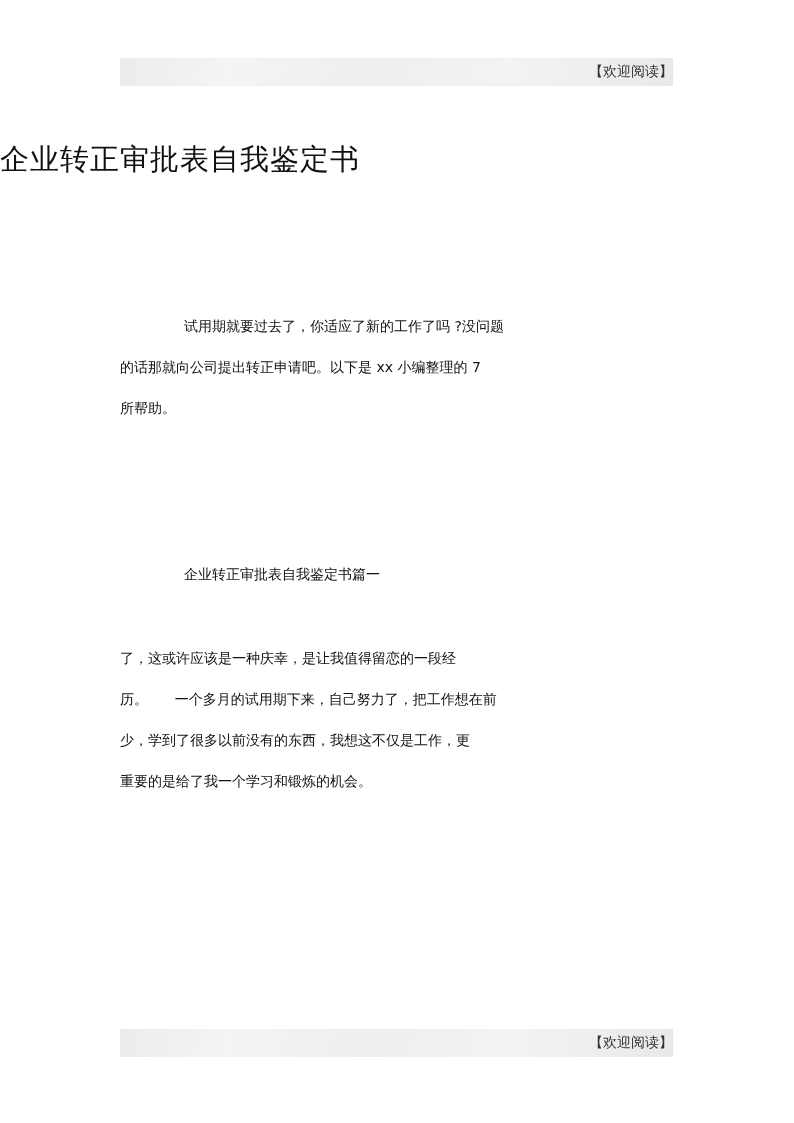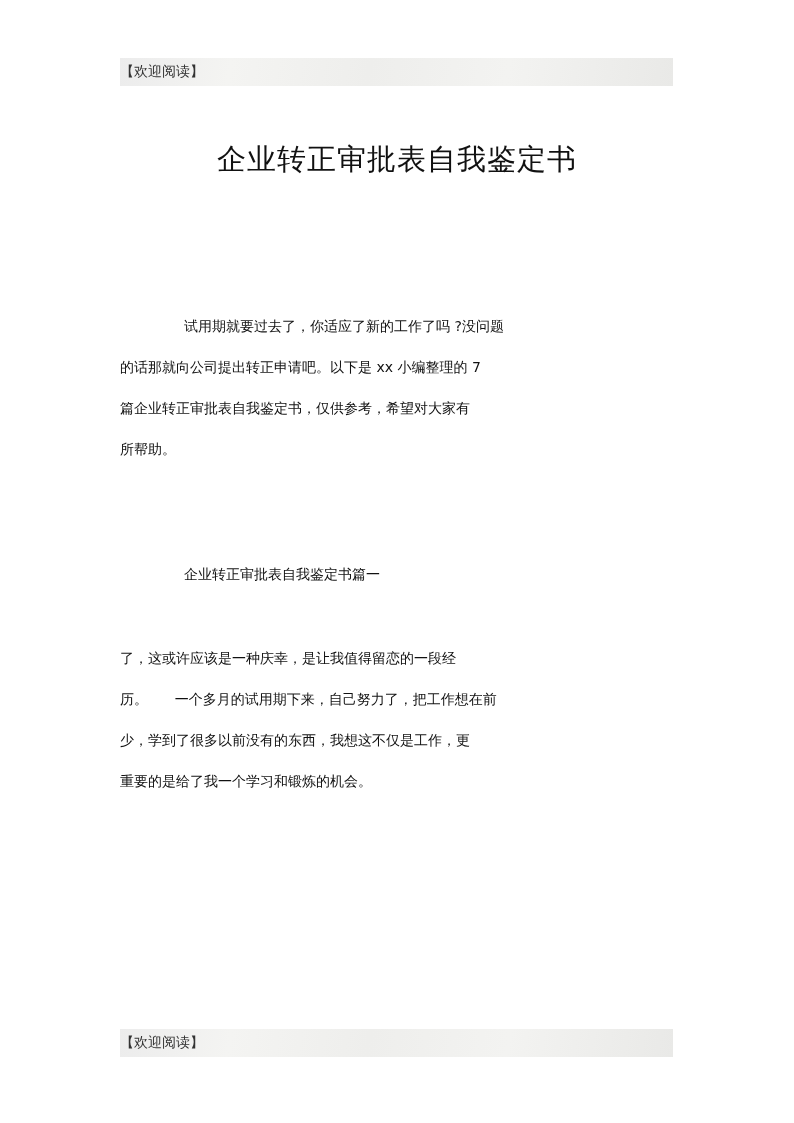--- a/index.html
+++ b/index.html
@@ -1,44 +1,43 @@
 <!DOCTYPE html>
 <html><head>
 <meta charset="utf-8">
 <style>
   html, body { margin:0; padding:0; background:#ffffff; }
   body { width:794px; height:1123px; position:relative; overflow:hidden;
          font-family: "DejaVu Serif", "Liberation Serif", serif; color:#111; }
   .banner { position:absolute; left:120px; width:553px; height:28px;
             background: linear-gradient(100deg,#ececec 0%,#f4f4f2 20%,#eeeeec 45%,#f3f3f1 70%,#e9e9e7 100%);
-            display:flex; align-items:center; justify-content:flex-start;
+            display:flex; align-items:center; justify-content:flex-end;
             font-size:14px; color:#333; }
   .banner.top { top:58px; }
   .banner.bottom { top:1029px; }
-  .title { position:absolute; top:140px; left:0; width:794px; text-align:center;
+  .title { position:absolute; top:140px; left:0; width:794px; 
            font-size:29px; letter-spacing:1px; color:#111; }
   .para { position:absolute; left:120px; width:560px; font-size:14px; line-height:41px;
           font-family: "DejaVu Sans", "Liberation Sans", sans-serif; color:#111;
           text-align:justify; }
   .line { display:block; white-space:nowrap; height:41px; }
   .indent { padding-left:64px; }
 </style>
 </head>
 <body>
 
 <div class="banner top">
   <span>【欢迎阅读】</span>
 </div>
 
 <div class="title">企业转正审批表自我鉴定书</div>
 
 <div class="para" style="top:306px;">
   <span class="line indent">试用期就要过去了，你适应了新的工作了吗 ?没问题</span>
   <span class="line">的话那就向公司提出转正申请吧。以下是 xx 小编整理的 7</span>
-  <span class="line">篇企业转正审批表自我鉴定书，仅供参考，希望对大家有</span>
   <span class="line">所帮助。</span>
 </div>
 
 <div class="para" style="top:554px;">
   <span class="line indent">企业转正审批表自我鉴定书篇一</span>
 </div>
 
 <div class="para" style="top:638px;">
   <span class="line">了，这或许应该是一种庆幸，是让我值得留恋的一段经</span>
   <span class="line" style="white-space:pre;">历。      一个多月的试用期下来，自己努力了，把工作想在前</span>

